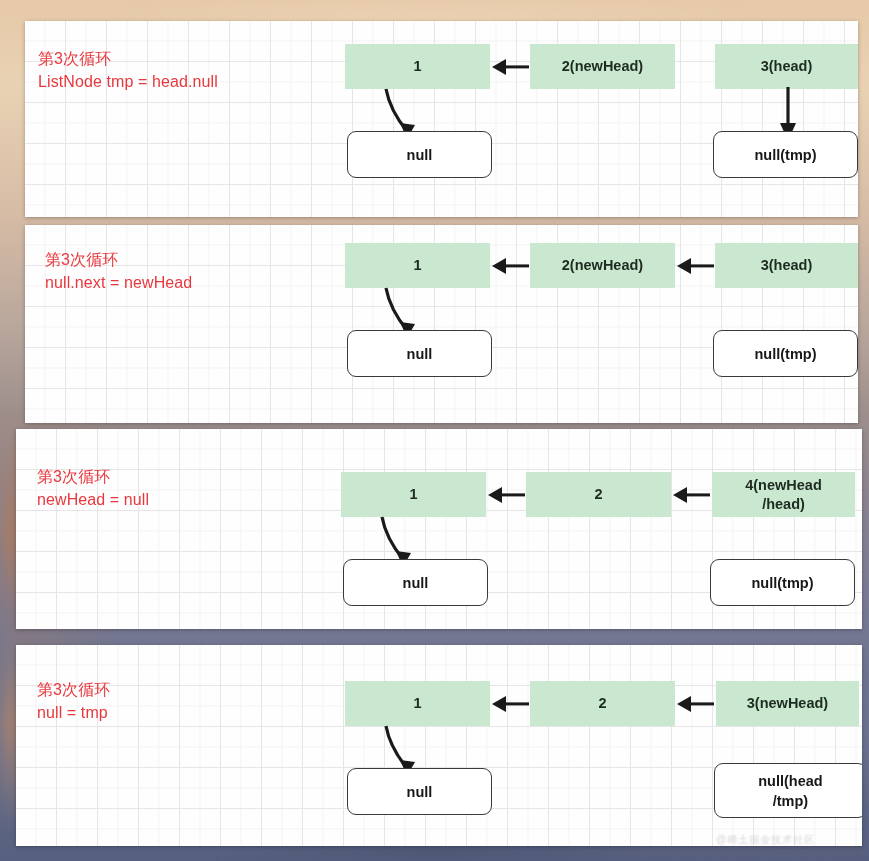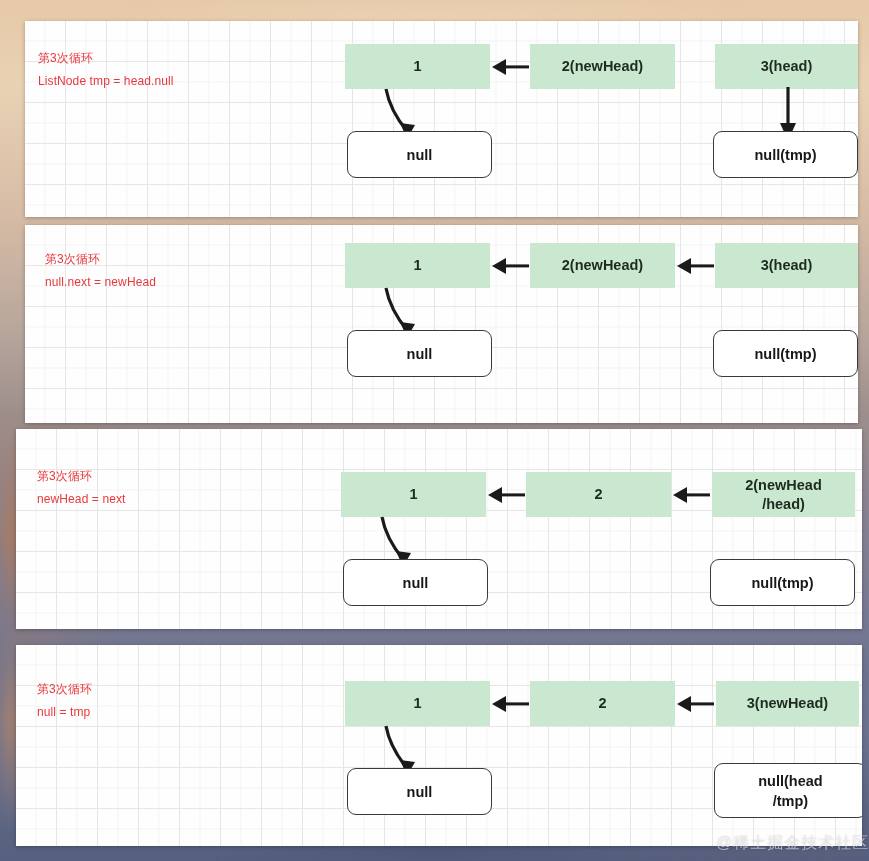--- a/index.html
+++ b/index.html
@@ -53,21 +53,21 @@
       linear-gradient(to bottom, rgba(240,240,242,.8) 1px, transparent 1px);
     background-size: 41px 41px, 41px 41px, 20.5px 20.5px, 20.5px 20.5px;
     background-position: -1px -1px, -1px -1px, -1px -1px, -1px -1px;
     box-shadow: 0 1px 4px rgba(0,0,0,.28);
     overflow: hidden;
   }
 
   .caption {
     position: absolute;
     color: #e8383d;
-    font-size: 12px;
+    font-size: 16px;
     line-height: 23px;
     white-space: pre;
     letter-spacing: .1px;
   }
 
   .node {
     position: absolute;
     background: #cae8d0;
     color: #1d2b20;
     font-size: 14.5px;
@@ -112,21 +112,21 @@
     border-top: 8px solid transparent;
     border-bottom: 8px solid transparent;
     border-right: 14px solid #1a1a1a;
   }
 
   .arrow-d { position: absolute; overflow: visible; }
 
   .watermark {
     position: absolute;
     color: rgba(238,238,242,.62);
-    font-size: 16px;
+    font-size: 10px;
     letter-spacing: 1px;
     text-shadow: 0 0 2px rgba(0,0,0,.18);
     white-space: nowrap;
   }
 </style>
 </head>
 <body>
 
 <div id="stage">
 
@@ -179,25 +179,25 @@
       <path d="M6,2 C9,18 17,32 27,44" stroke="#1a1a1a" stroke-width="3.2" fill="none"></path>
       <path d="M27,52 L20,36 L35,38 Z" fill="#1a1a1a"></path>
     </svg>
 
     <div class="nullbox" style="left:322px; top:105px; width:145px; height:47px;">null</div>
     <div class="nullbox" style="left:688px; top:105px; width:145px; height:47px;">null(tmp)</div>
   </div>
 
   <div class="panel" style="left:16px; top:429px; width:846px; height:200px;">
 
-    <div class="caption" style="left:21px; top:36px;"><span>第3次循环</span><br><span>newHead = next</span></div>
+    <div class="caption" style="left:21px; top:36px;"><span>第3次循环</span><br><span>newHead = null</span></div>
 
     <div class="node" style="left:325px; top:43px; width:145px; height:45px;">1</div>
     <div class="node" style="left:510px; top:43px; width:145px; height:45px;">2</div>
-    <div class="node" style="left:696px; top:43px; width:143px; height:45px;">2(newHead
+    <div class="node" style="left:696px; top:43px; width:143px; height:45px;">4(newHead
 /head)</div>
 
     <div class="arrow-h" style="left:472px; top:53px; width:37px; height:26px;">
       <div class="headL"></div>
       <div class="shaft" style="width:26px;"></div>
     </div>
 
     <div class="arrow-h" style="left:657px; top:53px; width:37px; height:26px;">
       <div class="headL"></div>
       <div class="shaft" style="width:26px;"></div>

